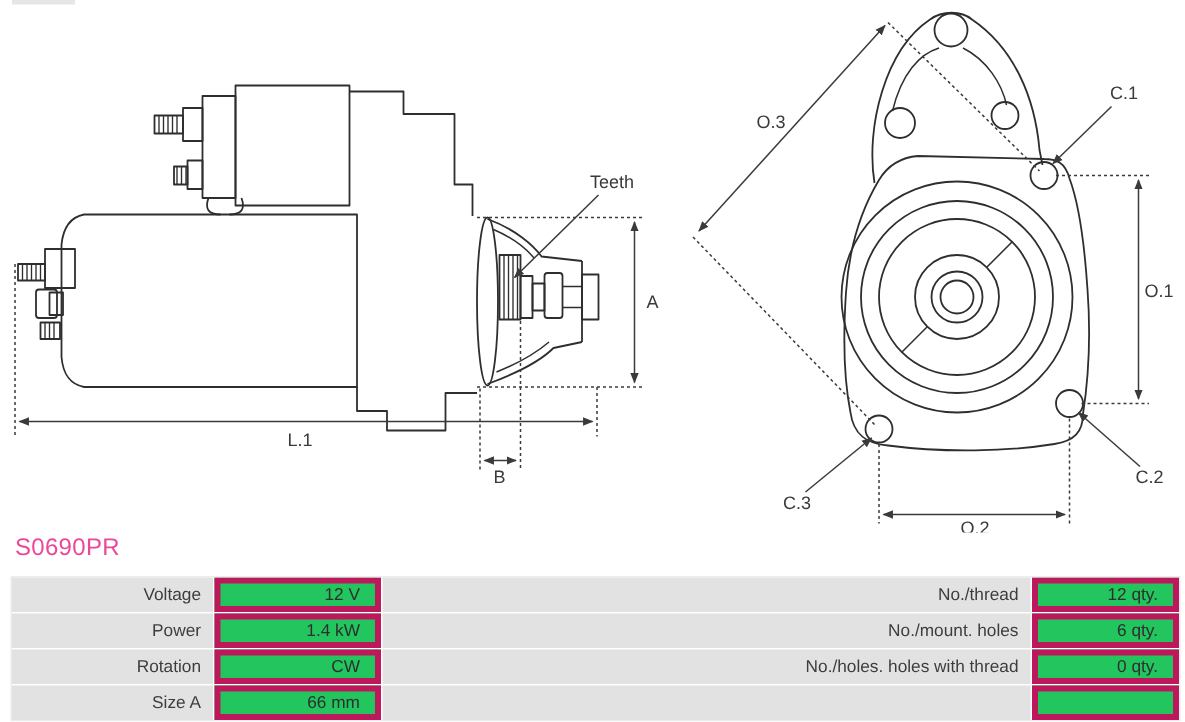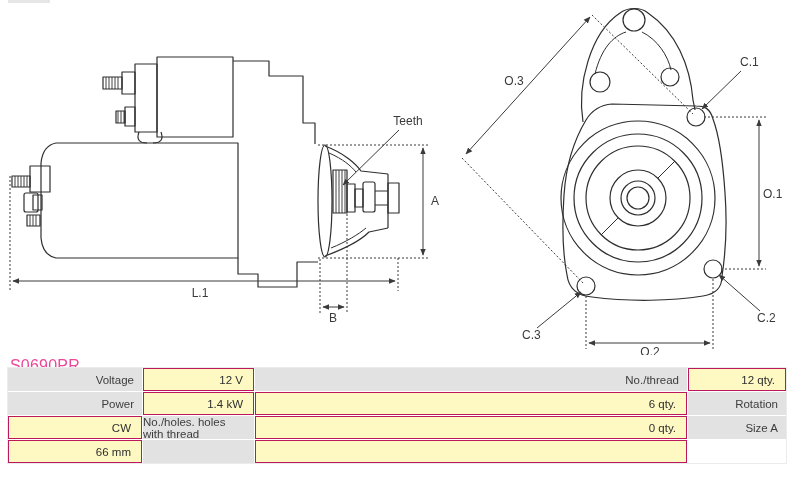--- a/index.html
+++ b/index.html
@@ -9,29 +9,29 @@
     -webkit-font-smoothing:antialiased;overflow:hidden;
   }
   .artifact{position:absolute;left:8px;top:0;width:42px;height:3px;background:#dcdcdc;opacity:.7;}
   #drawing{position:absolute;left:0;top:0;}
   svg text{font-family:"Liberation Sans","DejaVu Sans",sans-serif;font-size:12px;fill:#3a3a3a;}
   .part-number{
     position:absolute;left:10px;top:357px;font-size:16px;letter-spacing:.2px;
     color:#ec4899;font-weight:400;
   }
   .spec-table{
-    position:absolute;left:8px;top:368px;
+    position:absolute;left:8px;top:385px;
     display:grid;grid-template-columns:134px 111px 432px 98px;
     grid-auto-rows:23px;gap:1px;background:#ffffff;
     outline:1px solid #ececec;
     font-size:11.5px;
   }
   .cell{box-sizing:border-box;display:flex;align-items:center;justify-content:flex-end;}
   .lbl{background:#e2e2e2;color:#3d3d3d;padding-right:8px;}
-  .val{background:#fef9c3;border:1px solid #be185d;color:#2e2e2e;padding-right:10px;}
+  .val{background:#22c55e;border:4px solid #be185d;color:#2e2e2e;padding-right:10px;}
 </style>
 </head>
 <body>
 
 <div class="artifact"></div>
 
 <svg id="drawing" width="790" height="355" viewBox="0 0 790 355">
   <defs>
     <marker id="arr" viewBox="0 0 10 10" refX="9" refY="5" markerWidth="7" markerHeight="7" orient="auto-start-reverse">
       <path d="M0,1 L10,5 L0,9 Z" fill="#3a3a3a"></path>
@@ -159,20 +159,21 @@
 
 <div class="spec-table">
 
   <div class="cell lbl">Voltage</div>
   <div class="cell val">12 V</div>
   <div class="cell lbl">No./thread</div>
   <div class="cell val">12 qty.</div>
 
   <div class="cell lbl">Power</div>
   <div class="cell val">1.4 kW</div>
+  <div class="cell lbl">No./mount. holes</div>
   <div class="cell val">6 qty.</div>
 
   <div class="cell lbl">Rotation</div>
   <div class="cell val">CW</div>
   <div class="cell lbl">No./holes. holes with thread</div>
   <div class="cell val">0 qty.</div>
 
   <div class="cell lbl">Size A</div>
   <div class="cell val">66 mm</div>
   <div class="cell lbl"></div>

